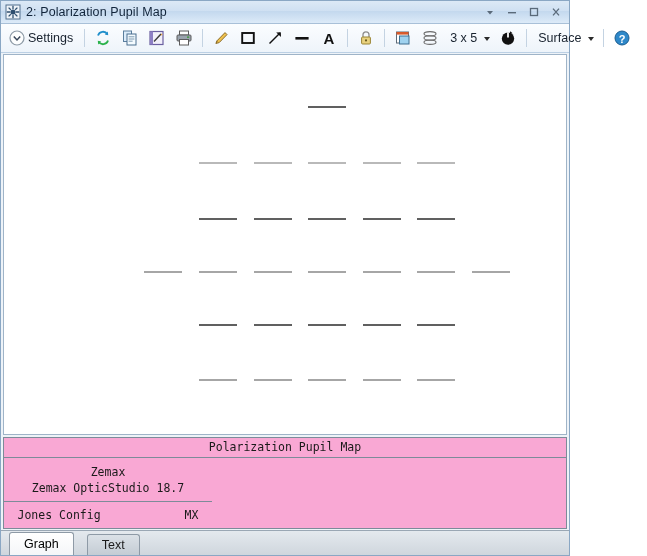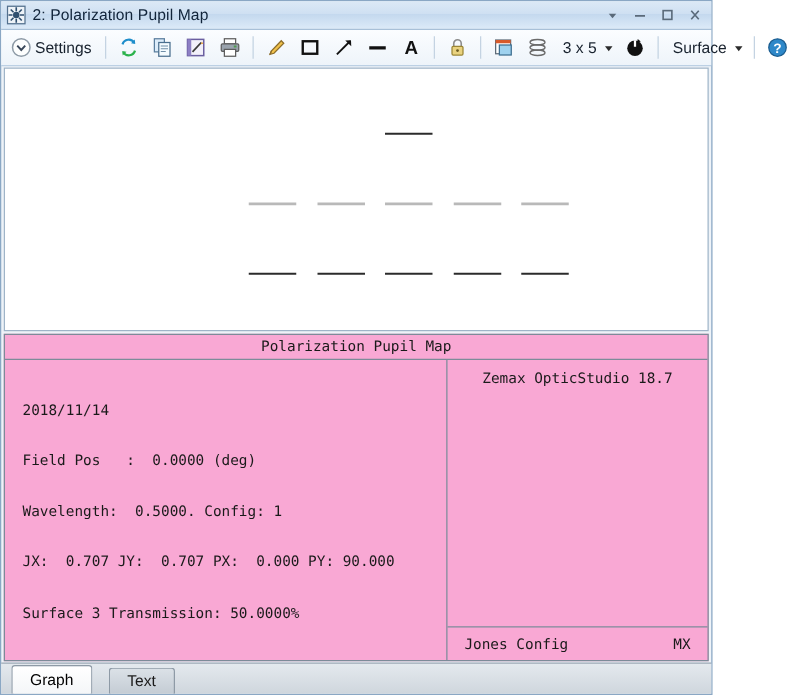--- a/index.html
+++ b/index.html
@@ -442,29 +442,23 @@
         <line x1="359" x2="397" y1="325" y2="325" stroke="#a6a6a6" stroke-width="2.2"></line>
         <line x1="413" x2="451" y1="325" y2="325" stroke="#a6a6a6" stroke-width="2.2"></line>
         <line x1="304" x2="342" y1="379" y2="379" stroke="#2b2b2b" stroke-width="1.6"></line>
       </svg>
 
   </div>
 
   <div class="footer">
     <div class="footer-title">Polarization Pupil Map</div>
     <div class="footer-body">
-      <div class="footer-left">
-        <div>2018/11/14</div>
-        <div>Field Pos   :  0.0000 (deg)</div>
-        <div>Wavelength:  0.5000. Config: 1</div>
-        <div>JX:  0.707 JY:  0.707 PX:  0.000 PY: 90.000</div>
-        <div>Surface 3 Transmission: 50.0000%</div>
-      </div>
       <div class="footer-right">
         <div class="fr-top">
+          <div>Zemax</div>
           <div>Zemax OpticStudio 18.7</div>
         </div>
         <div class="fr-bot">
           <span>Jones Config</span>
           <span style="width:84px;display:inline-block;"></span>
           <span>MX</span>
         </div>
       </div>
     </div>
   </div>

